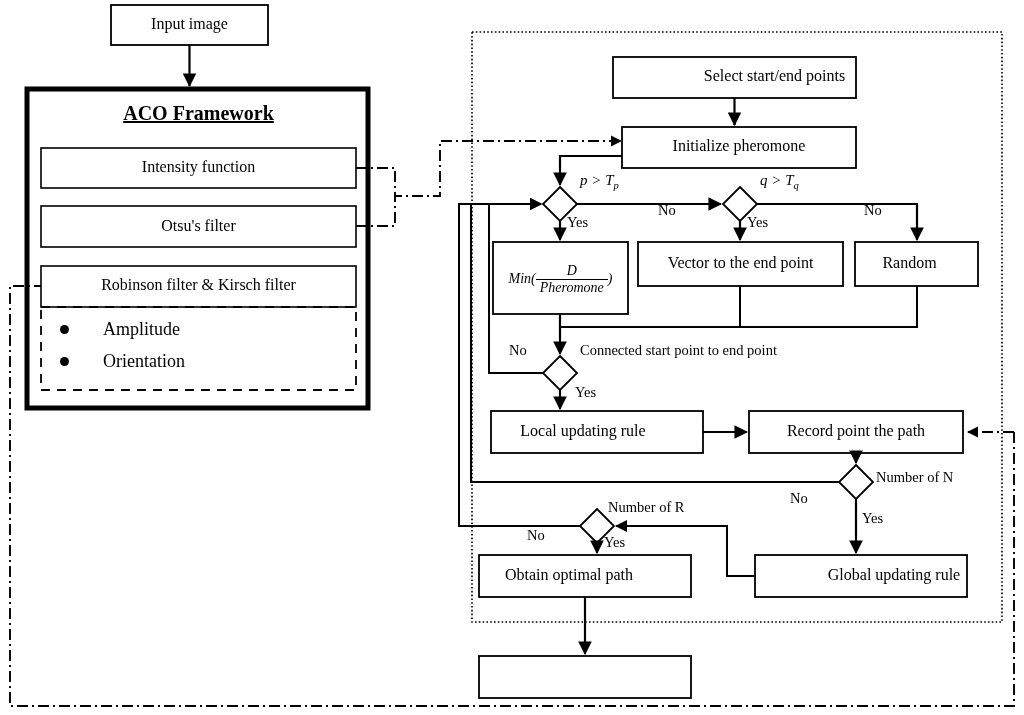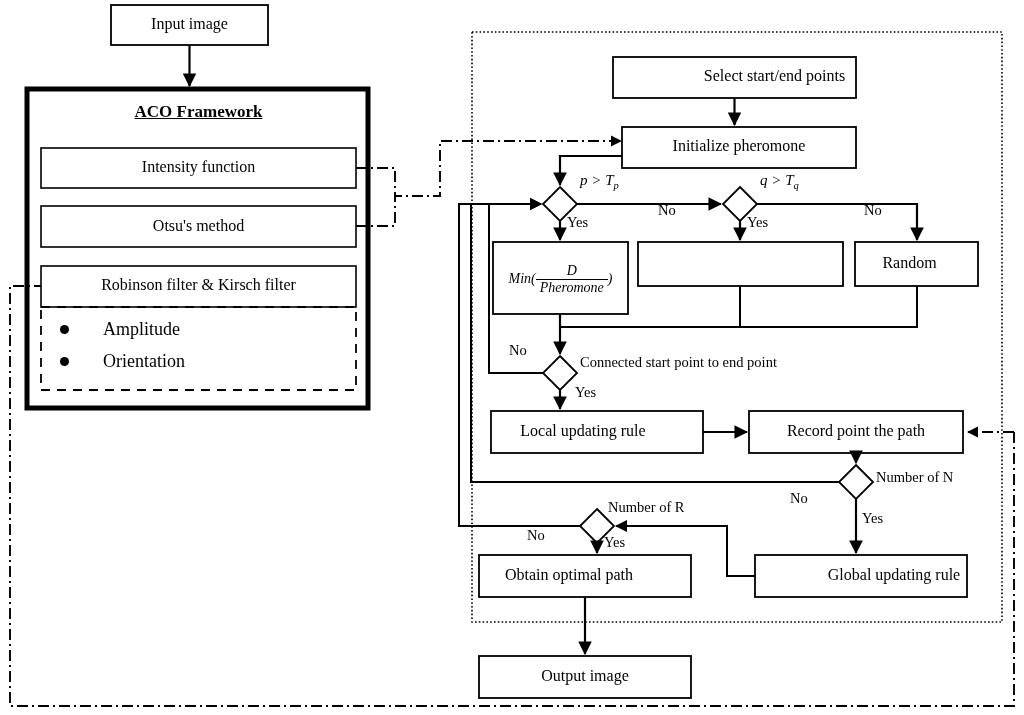--- a/index.html
+++ b/index.html
@@ -38,21 +38,21 @@
   }
   .cond-label {
     font-size: 15px;
     font-style: italic;
   }
   .cond-label sub {
     font-size: 10.5px;
     font-style: italic;
   }
   .framework-title {
-    font-size: 17px;
+    font-size: 20px;
     font-weight: bold;
     text-decoration: underline;
     text-align: center;
   }
   .bullet-row {
     font-size: 18px;
     display: flex;
     align-items: center;
   }
   .bullet-dot {
@@ -184,21 +184,21 @@
 
     <line x1="585" y1="597" x2="585" y2="654" stroke="#000" stroke-width="2.2" marker-end="url(#arrow)"></line>
   </svg>
 
   <div class="lbl box-label" style="left:111px; top:16px; width:157px;">Input image</div>
 
   <div class="lbl framework-title" style="left:41px; top:103px; width:315px;">ACO Framework</div>
 
   <div class="lbl box-label" style="left:41px; top:159px; width:315px;">Intensity function</div>
 
-  <div class="lbl box-label" style="left:41px; top:218px; width:315px;">Otsu's method</div>
+  <div class="lbl box-label" style="left:41px; top:218px; width:315px;">Otsu's filter</div>
 
   <div class="lbl box-label" style="left:41px; top:277px; width:315px;">Robinson filter &amp; Kirsch filter</div>
 
   <div class="lbl bullet-row" style="left:60px; top:320px;">
     <span class="bullet-dot"></span>
     <span>Amplitude</span>
   </div>
   <div class="lbl bullet-row" style="left:60px; top:352px;">
     <span class="bullet-dot"></span>
     <span>Orientation</span>
@@ -210,47 +210,47 @@
 
   <div class="lbl formula" style="left:493px; top:266px; width:135px; height:26px;">
     <span>Min(</span>
     <span class="frac">
       <span class="num">D</span>
       <span class="den">Pheromone</span>
     </span>
     <span>)</span>
   </div>
 
+  <div class="lbl box-label" style="left:638px; top:255px; width:205px;">Vector to the end point</div>
 
   <div class="lbl box-label" style="left:855px; top:255px; width:109px;">Random</div>
 
   <div class="lbl box-label" style="left:491px; top:423px; width:184px;">Local updating rule</div>
 
   <div class="lbl box-label" style="left:749px; top:423px; width:214px;">Record point the path</div>
 
   <div class="lbl box-label" style="left:755px; top:567px; width:212px;margin-left:33px;">Global updating rule</div>
 
   <div class="lbl box-label" style="left:479px; top:567px; width:180px;">Obtain optimal path</div>
 
-  <div class="lbl box-label" style="left:479px; top:668px; width:212px;">Output image</div>
 
   <div class="lbl cond-label" style="left:580px; top:173px;">
     <span>p</span><span> </span><span>&gt;</span><span> </span><span>T</span><sub>p</sub>
   </div>
 
   <div class="lbl cond-label" style="left:760px; top:173px;">
     <span>q</span><span> </span><span>&gt;</span><span> </span><span>T</span><sub>q</sub>
   </div>
 
   <div class="lbl edge-label" style="left:567px; top:215px;">Yes</div>
   <div class="lbl edge-label" style="left:658px; top:203px;">No</div>
   <div class="lbl edge-label" style="left:747px; top:215px;">Yes</div>
   <div class="lbl edge-label" style="left:864px; top:203px;">No</div>
 
-  <div class="lbl edge-label" style="left:580px; top:343px;margin-top:12px;">Connected start point to end point</div>
+  <div class="lbl edge-label" style="left:580px; top:343px;">Connected start point to end point</div>
   <div class="lbl edge-label" style="left:509px; top:343px;">No</div>
   <div class="lbl edge-label" style="left:575px; top:385px;">Yes</div>
 
   <div class="lbl edge-label" style="left:876px; top:470px;">Number of N</div>
   <div class="lbl edge-label" style="left:790px; top:491px;">No</div>
   <div class="lbl edge-label" style="left:862px; top:511px;">Yes</div>
 
   <div class="lbl edge-label" style="left:608px; top:500px;">Number of R</div>
   <div class="lbl edge-label" style="left:527px; top:528px;">No</div>
   <div class="lbl edge-label" style="left:604px; top:535px;">Yes</div>

